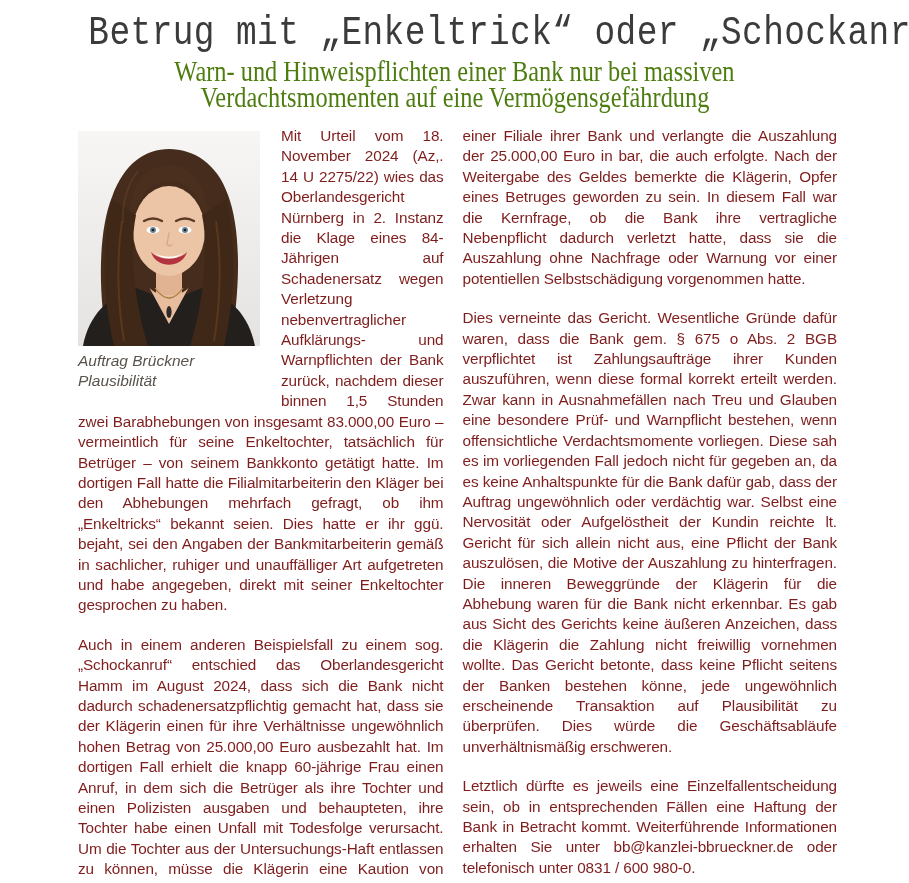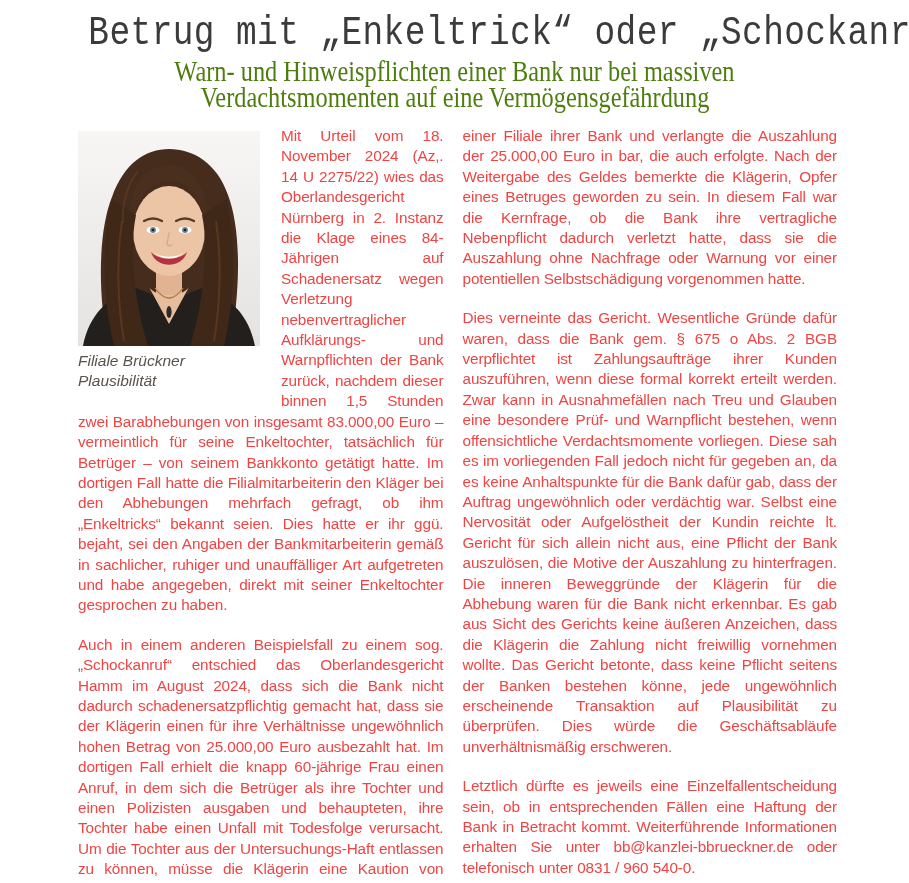--- a/index.html
+++ b/index.html
@@ -54,21 +54,21 @@
     gap: 19px;
   }
   .col-left  { width: 366px; }
   .col-right { width: 375px; }
   .content p {
     margin: 0 0 19px 0;
     font-size: 15.3px;
     line-height: 20.4px;
     letter-spacing: -0.1px;
     text-align: justify;
-    color: #ef4444;
+    color: #7f1d1d;
   }
   
   .photo-block {
     float: left;
     width: 182px;
     margin: 5px 21px 6px 0;
   }
   .portrait {
     display: block;
     width: 182px;
@@ -140,28 +140,28 @@
           <ellipse cx="91" cy="181" rx="2.6" ry="6" fill="#2b2a28"></ellipse>
 
           <path d="M34,68 C23,108 25,170 36,215 L70,215 C56,170 51,118 58,84 Z" fill="#3f2817"></path>
           <path d="M148,68 C159,108 157,170 146,215 L112,215 C126,170 131,116 124,84 Z" fill="#3f2817"></path>
 
           <path d="M44,90 C38,130 40,175 46,210" stroke="#6b4527" stroke-width="2" fill="none" opacity="0.55"></path>
           <path d="M138,90 C144,130 142,175 136,210" stroke="#6b4527" stroke-width="2" fill="none" opacity="0.55"></path>
           <path d="M60,40 C48,55 44,75 45,92" stroke="#6b4527" stroke-width="1.6" fill="none" opacity="0.5"></path>
         </svg>
         <div class="caption">
-          <span>Filiale Brückner</span><br>
+          <span>Auftrag Brückner</span><br>
           <span>Plausibilität</span>
         </div>
       </div>
       <p>Mit Urteil vom 18. November 2024 (Az,. 14 U 2275/22) wies das Oberlandesgericht Nürnberg in 2. Instanz die Klage eines 84-Jährigen auf Schadenersatz wegen Verletzung nebenvertraglicher Aufklärungs- und Warnpflichten der Bank zurück, nachdem dieser binnen 1,5 Stunden zwei Barabhebungen von insgesamt 83.000,00 Euro – vermeintlich für seine Enkeltochter, tatsächlich für Betrüger – von seinem Bankkonto getätigt hatte. Im dortigen Fall hatte die Filialmitarbeiterin den Kläger bei den Abhebungen mehrfach gefragt, ob ihm „Enkeltricks“ bekannt seien. Dies hatte er ihr ggü. bejaht, sei den Angaben der Bankmitarbeiterin gemäß in sachlicher, ruhiger und unauffälliger Art aufgetreten und habe angegeben, direkt mit seiner Enkeltochter gesprochen zu haben.</p>
       <p>Auch in einem anderen Beispielsfall zu einem sog. „Schockanruf“ entschied das Oberlandesgericht Hamm im August 2024, dass sich die Bank nicht dadurch schadenersatzpflichtig gemacht hat, dass sie der Klägerin einen für ihre Verhältnisse ungewöhnlich hohen Betrag von 25.000,00 Euro ausbezahlt hat. Im dortigen Fall erhielt die knapp 60-jährige Frau einen Anruf, in dem sich die Betrüger als ihre Tochter und einen Polizisten ausgaben und behaupteten, ihre Tochter habe einen Unfall mit Todesfolge verursacht. Um die Tochter aus der Untersuchungs-Haft entlassen zu können, müsse die Klägerin eine Kaution von 25.000,00 Euro hinterlegen. Die Klägerin glaubte dies, ging zu</p>
     </div>
 
     <div class="col-right">
       <p>einer Filiale ihrer Bank und verlangte die Auszahlung der 25.000,00 Euro in bar, die auch erfolgte. Nach der Weitergabe des Geldes bemerkte die Klägerin, Opfer eines Betruges geworden zu sein. In diesem Fall war die Kernfrage, ob die Bank ihre vertragliche Nebenpflicht dadurch verletzt hatte, dass sie die Auszahlung ohne Nachfrage oder Warnung vor einer potentiellen Selbstschädigung vorgenommen hatte.</p>
       <p>Dies verneinte das Gericht. Wesentliche Gründe dafür waren, dass die Bank gem. § 675 o Abs. 2 BGB verpflichtet ist Zahlungsaufträge ihrer Kunden auszuführen, wenn diese formal korrekt erteilt werden. Zwar kann in Ausnahmefällen nach Treu und Glauben eine besondere Prüf- und Warnpflicht bestehen, wenn offensichtliche Verdachtsmomente vorliegen. Diese sah es im vorliegenden Fall jedoch nicht für gegeben an, da es keine Anhaltspunkte für die Bank dafür gab, dass der Auftrag ungewöhnlich oder verdächtig war. Selbst eine Nervosität oder Aufgelöstheit der Kundin reichte lt. Gericht für sich allein nicht aus, eine Pflicht der Bank auszulösen, die Motive der Auszahlung zu hinterfragen. Die inneren Beweggründe der Klägerin für die Abhebung waren für die Bank nicht erkennbar. Es gab aus Sicht des Gerichts keine äußeren Anzeichen, dass die Klägerin die Zahlung nicht freiwillig vornehmen wollte. Das Gericht betonte, dass keine Pflicht seitens der Banken bestehen könne, jede ungewöhnlich erscheinende Transaktion auf Plausibilität zu überprüfen. Dies würde die Geschäftsabläufe unverhältnismäßig erschweren.</p>
-      <p>Letztlich dürfte es jeweils eine Einzelfallentscheidung sein, ob in entsprechenden Fällen eine Haftung der Bank in Betracht kommt. Weiterführende Informationen erhalten Sie unter bb@kanzlei-bbrueckner.de oder telefonisch unter 0831 / 960 540-0.</p>
+      <p>Letztlich dürfte es jeweils eine Einzelfallentscheidung sein, ob in entsprechenden Fällen eine Haftung der Bank in Betracht kommt. Weiterführende Informationen erhalten Sie unter bb@kanzlei-bbrueckner.de oder telefonisch unter 0831 / 600 980-0.</p>
     </div>
 
   </div>
 </div>
 
 </body></html>

